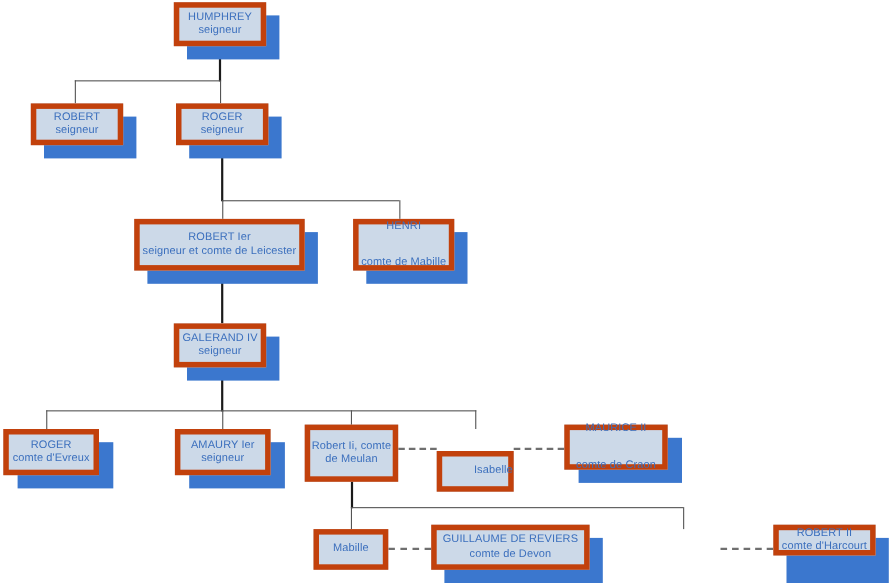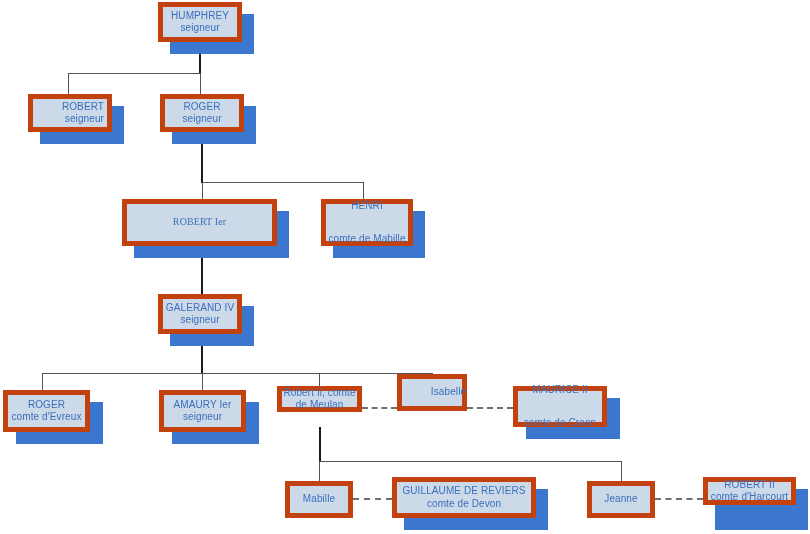--- a/index.html
+++ b/index.html
@@ -74,39 +74,40 @@
     <span class="ln">seigneur</span>
   </div>
 
   <div class="vline thick" style="left:199px; top:42px; height:32px;"></div>
 
   <div class="hline" style="left:68px; top:73px; width:132px;"></div>
   <div class="vline" style="left:68px; top:73px; height:21px;"></div>
   <div class="vline" style="left:200px; top:73px; height:21px;"></div>
 
   <div class="shadow" style="left:40px; top:106px; width:84px; height:38px;"></div>
-  <div class="node" style="left:28px; top:94px; width:84px; height:38px;align-items:flex-end;">
+  <div class="node" style="left:28px; top:94px; width:84px; height:38px;">
     <span class="ln">ROBERT</span>
     <span class="ln">seigneur</span>
   </div>
 
   <div class="shadow" style="left:172px; top:106px; width:84px; height:38px;"></div>
   <div class="node" style="left:160px; top:94px; width:84px; height:38px;">
     <span class="ln">ROGER</span>
     <span class="ln">seigneur</span>
   </div>
 
   <div class="vline thick" style="left:201px; top:132px; height:51px;"></div>
   <div class="hline" style="left:202px; top:182px; width:161px;"></div>
   <div class="vline" style="left:202px; top:182px; height:17px;"></div>
   <div class="vline" style="left:363px; top:182px; height:17px;"></div>
 
   <div class="shadow" style="left:134px; top:211px; width:155px; height:47px;"></div>
-  <div class="node" style="left:122px; top:199px; width:155px; height:47px;font-family:Liberation Serif, serif;">
+  <div class="node" style="left:122px; top:199px; width:155px; height:47px;">
     <span class="ln">ROBERT Ier</span>
+    <span class="ln">seigneur et comte de Leicester</span>
   </div>
 
   <div class="shadow" style="left:333px; top:211px; width:92px; height:47px;"></div>
   <div class="node" style="left:321px; top:199px; width:92px; height:47px;gap:20px;">
     <span class="ln">HENRI</span>
     <span class="ln">comte de Mabille</span>
   </div>
 
   <div class="vline thick" style="left:201px; top:246px; height:48px;"></div>
 
@@ -128,26 +129,26 @@
     <span class="ln">ROGER</span>
     <span class="ln">comte d'Evreux</span>
   </div>
 
   <div class="shadow" style="left:172px; top:402px; width:87px; height:42px;"></div>
   <div class="node" style="left:159px; top:390px; width:87px; height:42px;">
     <span class="ln">AMAURY Ier</span>
     <span class="ln">seigneur</span>
   </div>
 
-  <div class="node" style="left:277px; top:386px; width:85px; height:26px;">
+  <div class="node" style="left:277px; top:386px; width:85px; height:52px;">
     <span class="ln">Robert Ii, comte</span>
     <span class="ln">de Meulan</span>
   </div>
 
-  <div class="node" style="left:397px; top:374px; width:70px; height:37px;padding-left:36px;">
+  <div class="node" style="left:397px; top:410px; width:70px; height:37px;padding-left:36px;">
     <span class="ln">Isabelle</span>
   </div>
 
   <div class="shadow" style="left:526px; top:398px; width:94px; height:41px;"></div>
   <div class="node" style="left:513px; top:386px; width:94px; height:41px;gap:20px;">
     <span class="ln">MAURICE II</span>
     <span class="ln">comte de Craon</span>
   </div>
 
   <div class="dash" style="left:362px; top:407px; width:35px;"></div>
@@ -161,23 +162,20 @@
   <div class="node" style="left:285px; top:481px; width:68px; height:37px;align-items:center;">
     <span class="ln">Mabille</span>
   </div>
 
   <div class="shadow" style="left:404px; top:489px; width:144px; height:41px;"></div>
   <div class="node" style="left:392px; top:477px; width:144px; height:41px;">
     <span class="ln">GUILLAUME DE REVIERS</span>
     <span class="ln">comte de Devon</span>
   </div>
 
-  <div class="node" style="left:587px; top:481px; width:68px; height:37px;">
-    <span class="ln">Jeanne</span>
-  </div>
 
   <div class="shadow" style="left:715px; top:489px; width:93px; height:41px;"></div>
   <div class="node" style="left:703px; top:477px; width:93px; height:28px;">
     <span class="ln">ROBERT II</span>
     <span class="ln">comte d'Harcourt</span>
   </div>
 
   <div class="dash" style="left:353px; top:498px; width:39px;"></div>
   <div class="dash" style="left:655px; top:498px; width:48px;"></div>
 

